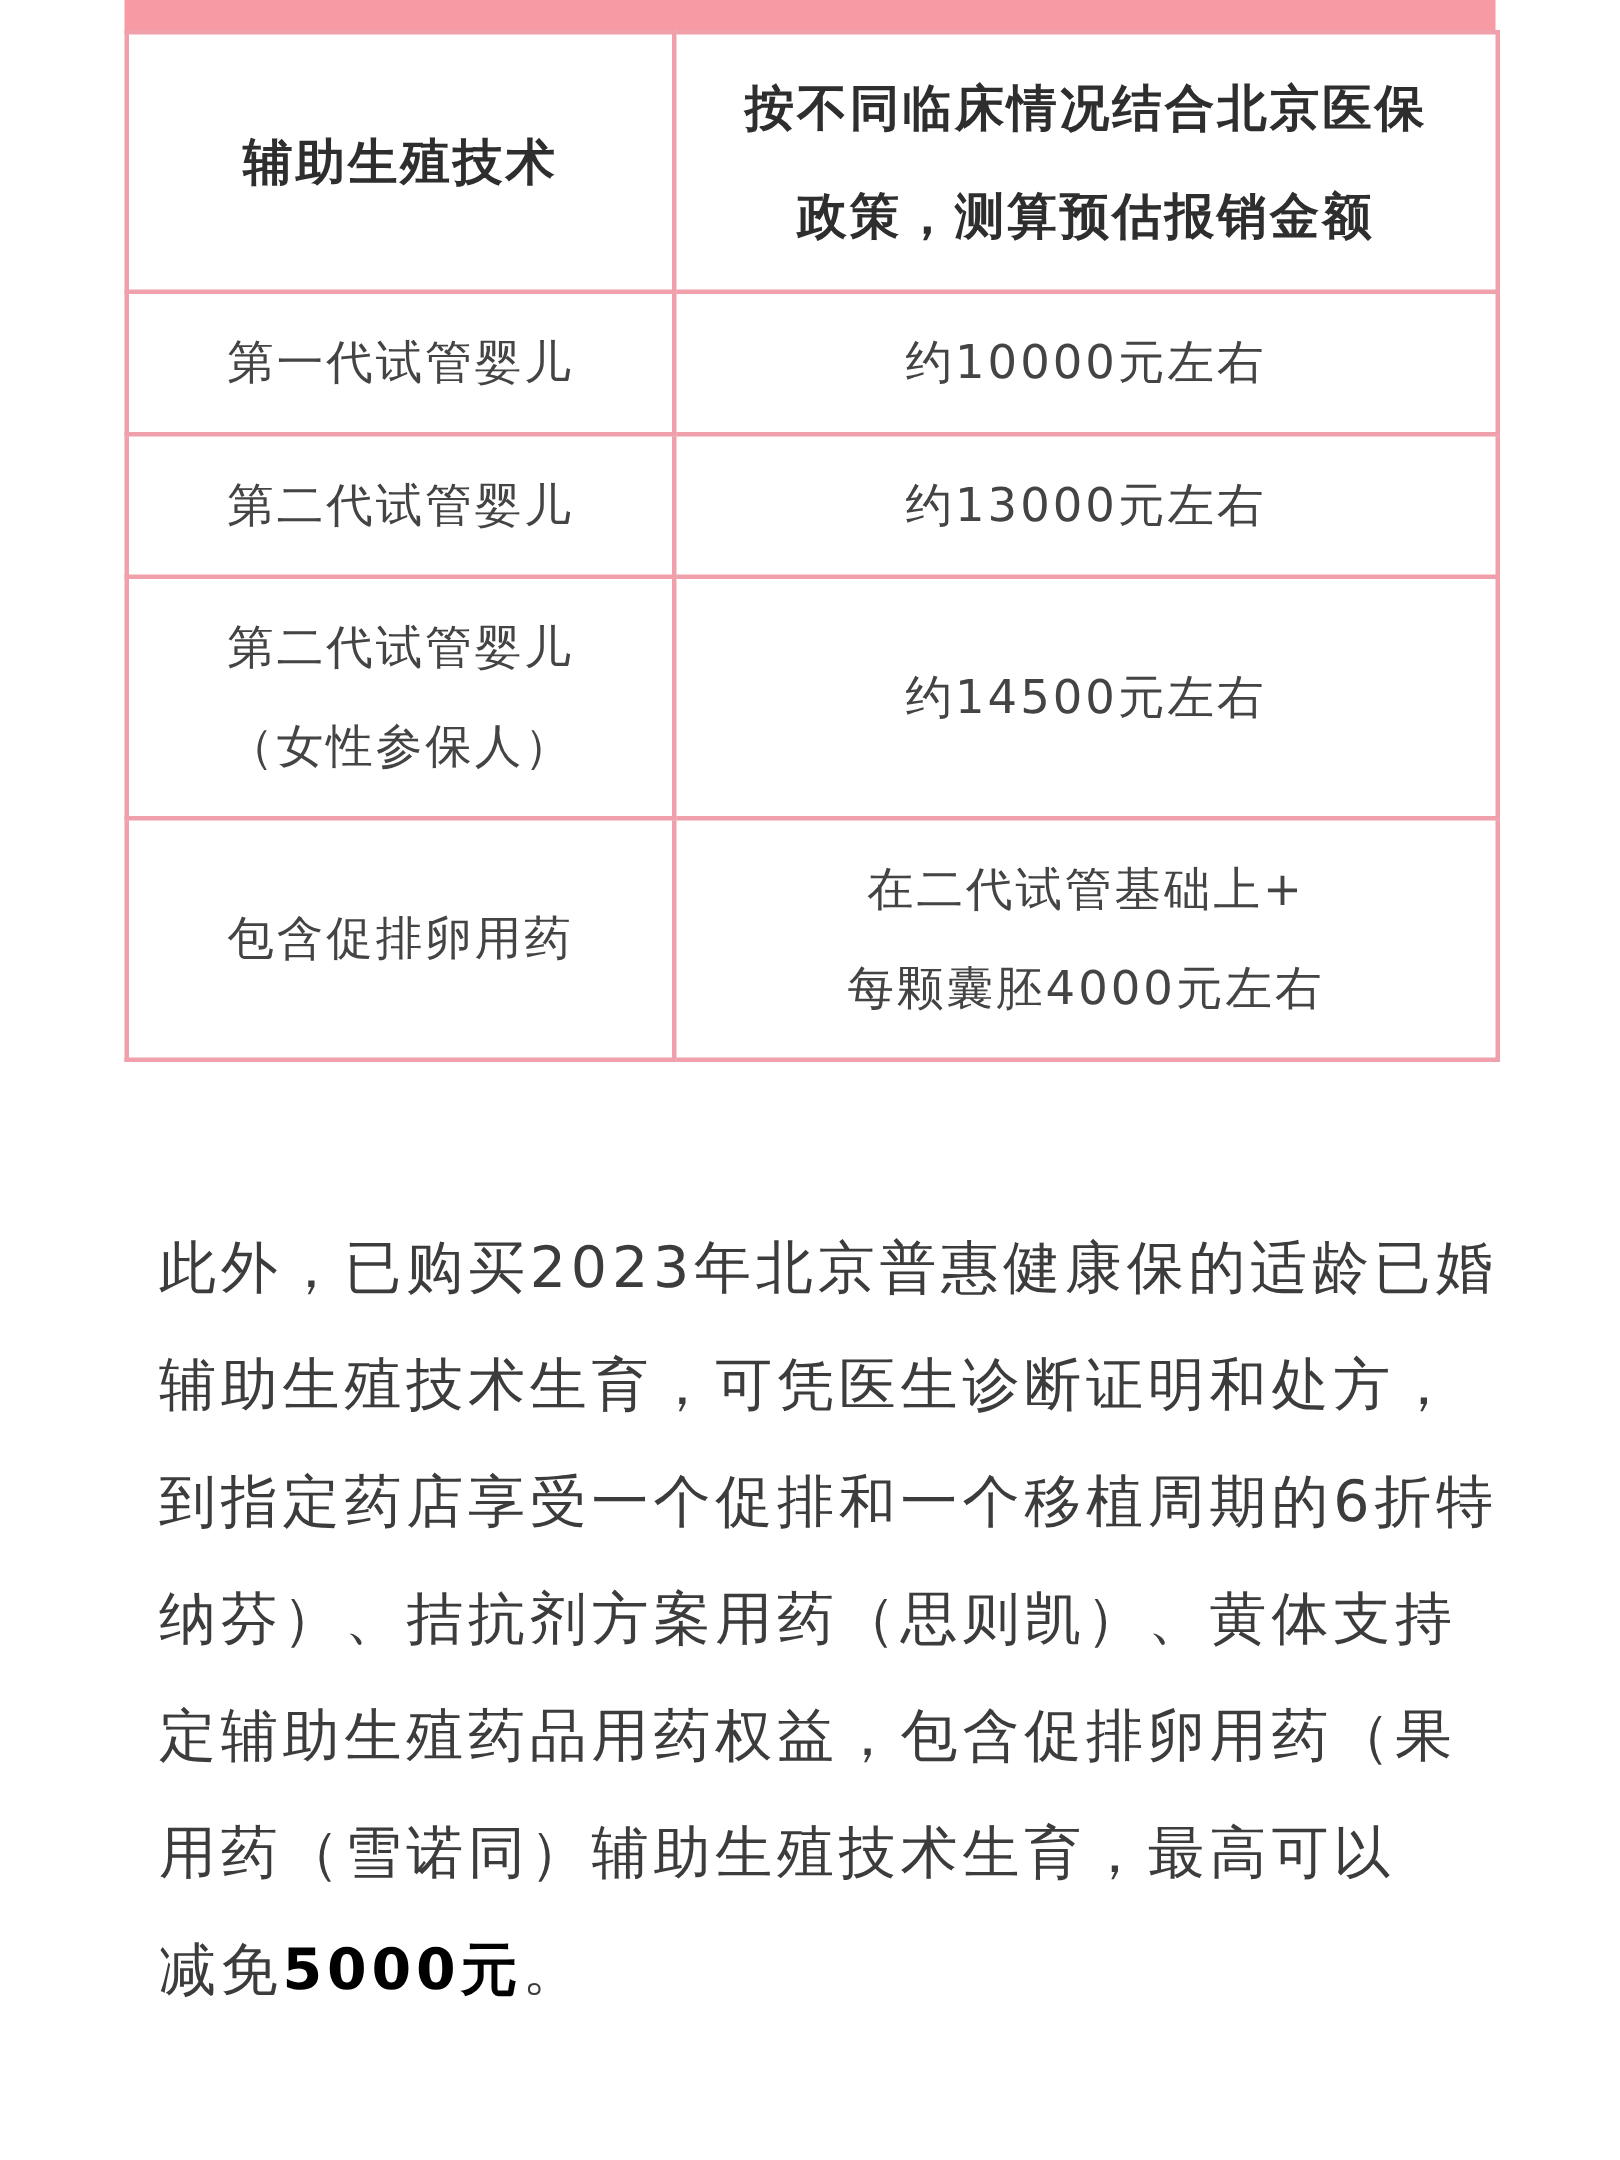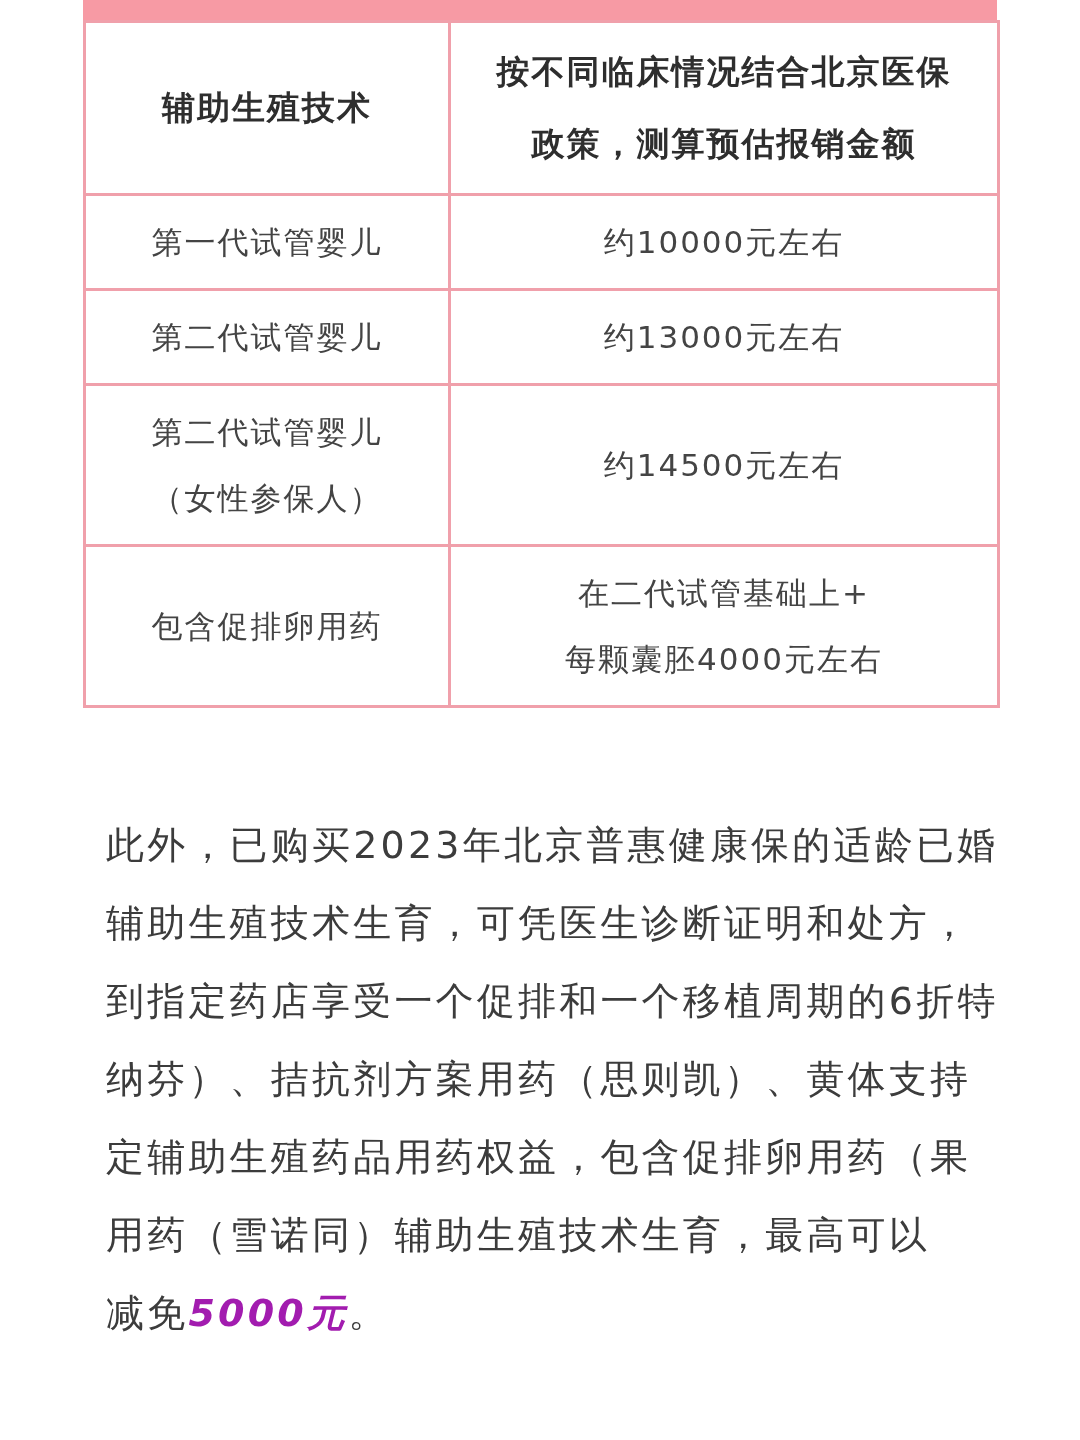--- a/index.html
+++ b/index.html
@@ -54,21 +54,21 @@
     position: absolute; left: 90px; top: 790px;
     width: 914px;
     font-size: 38px;
     line-height: 78px;
     letter-spacing: 3.2px;
     color: #3c3c3c;
     margin: 16px;
     text-align: justify;
   }
   .para .line { display: block; white-space: nowrap; }
-  .para strong { font-weight: bold; color: #a21caf; font-style: italic; }
+  .para strong { font-weight: bold; color: #000000; }
 </style>
 </head>
 <body>
 
 <div class="page">
   <div class="top-band"></div>
 
   <table class="table">
     <colgroup>
         <col class="c1">

